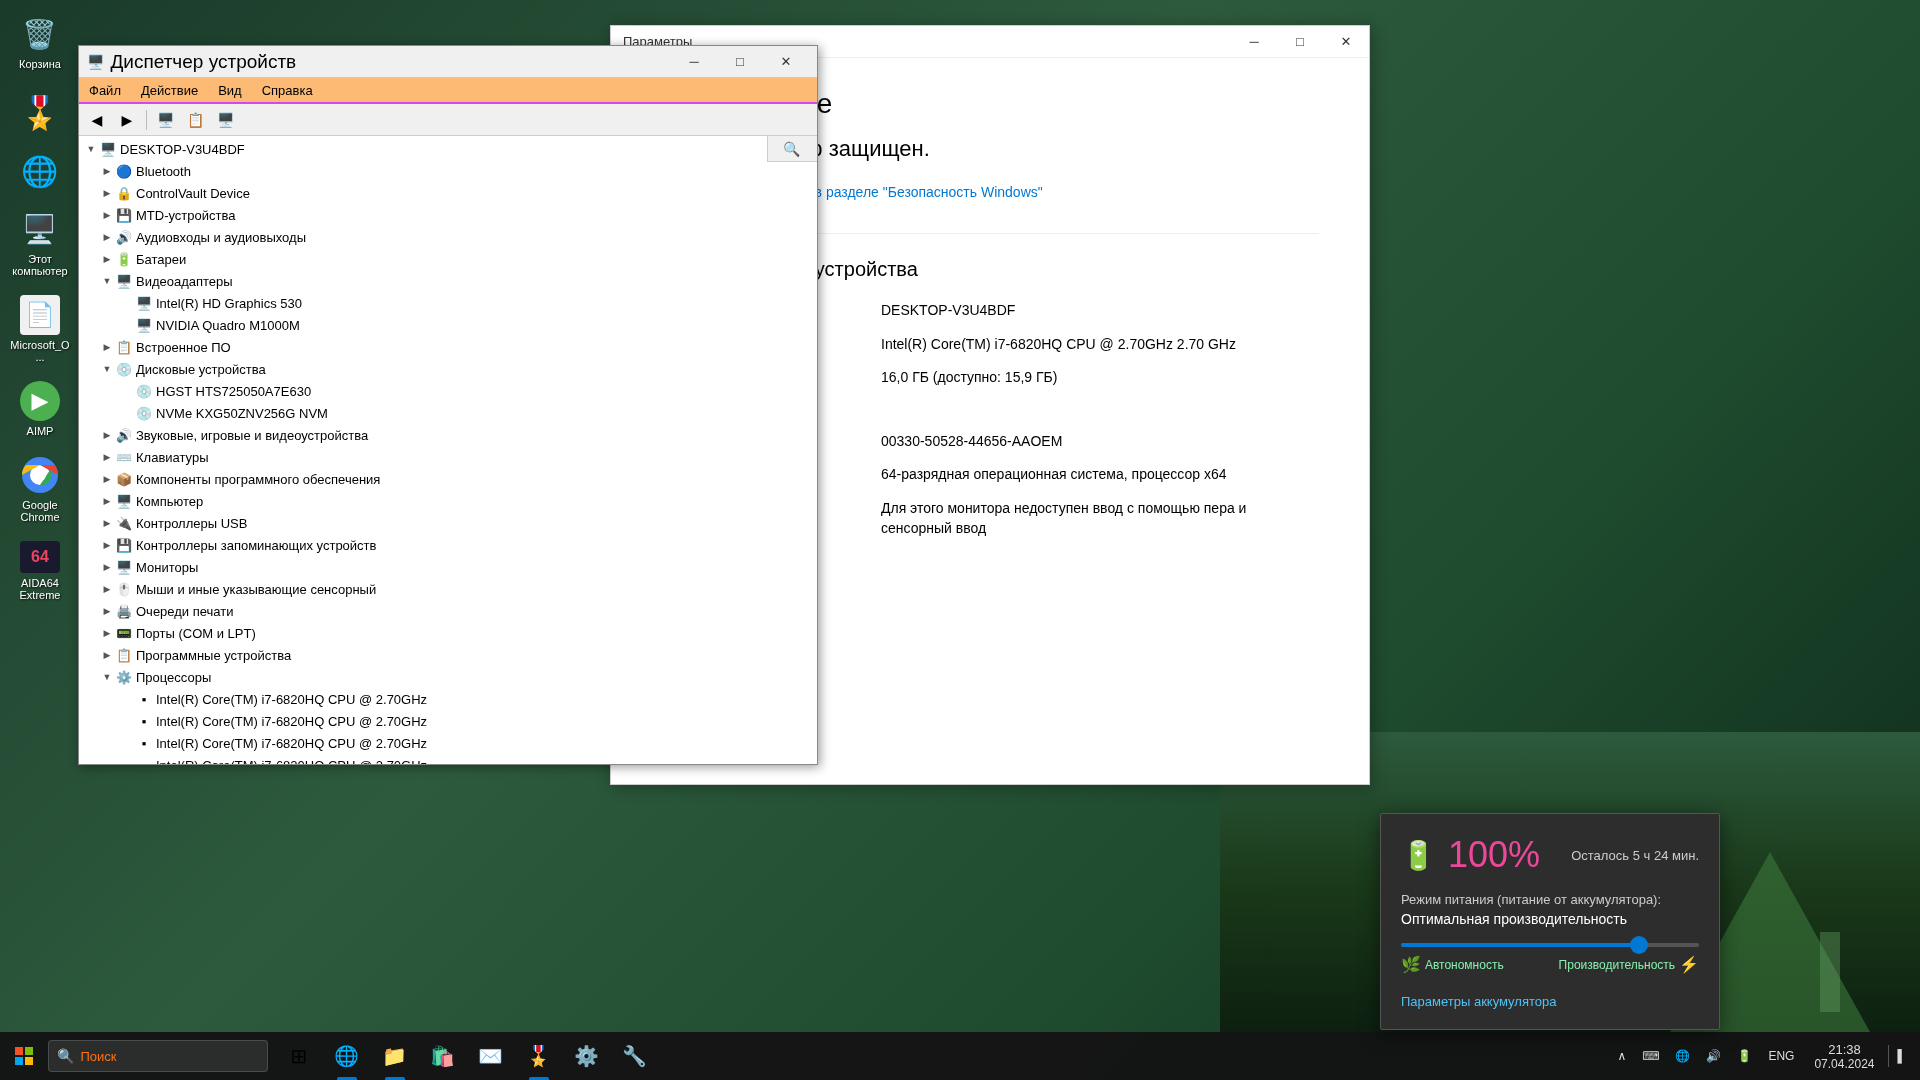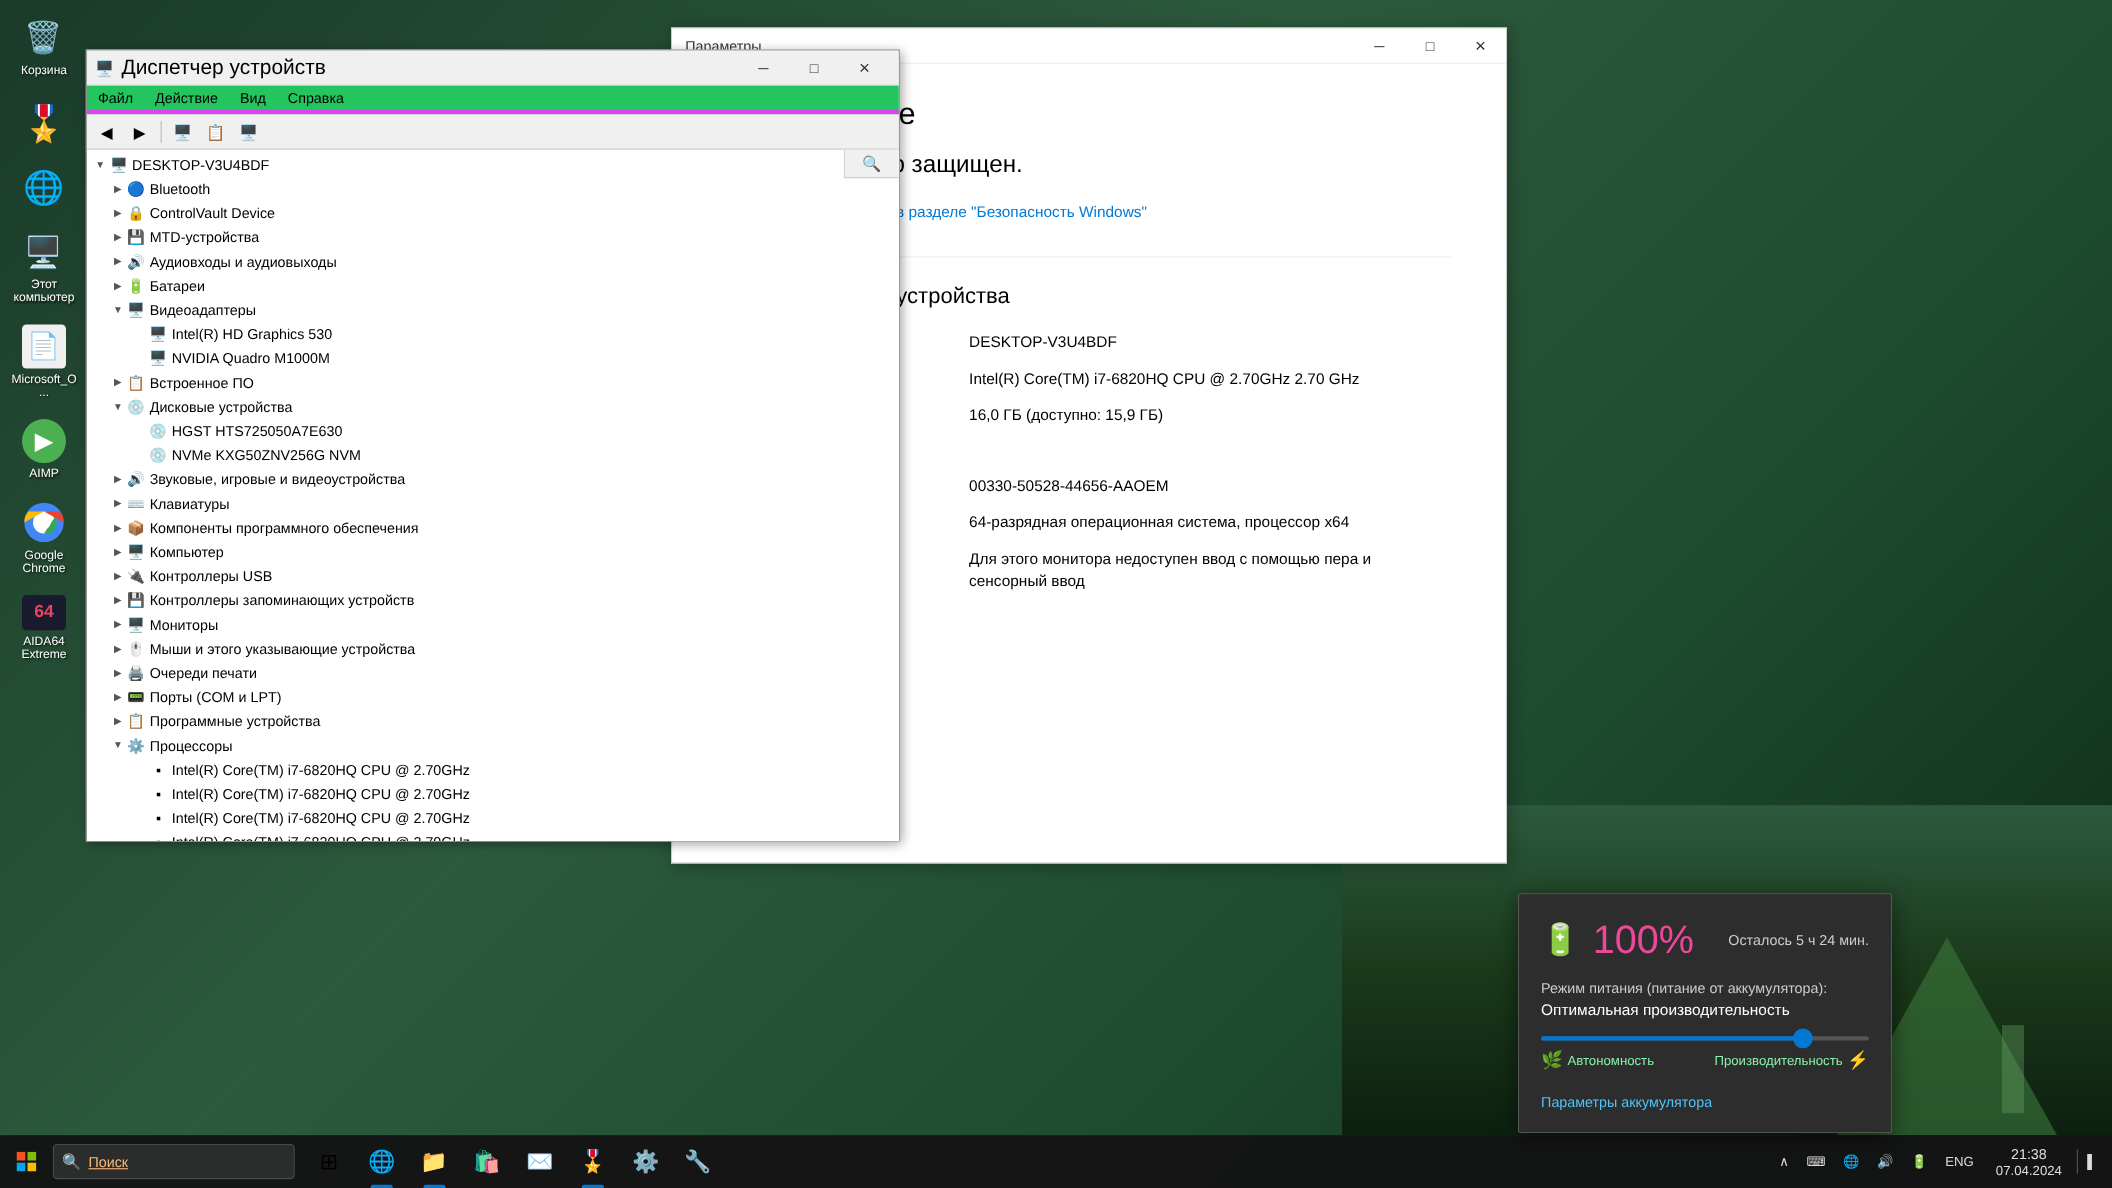--- a/index.html
+++ b/index.html
@@ -82,21 +82,21 @@
       background: rgba(255,255,255,0.1);
       border: 1px solid rgba(255,255,255,0.15);
       border-radius: 4px;
       height: 32px;
       width: 220px;
       padding: 0 8px;
       gap: 6px;
       cursor: text;
     }
     .taskbar-search-icon { color: #aaa; font-size: 14px; }
-    .taskbar-search-text { color: #fdba74; font-size: 13px; text-decoration: underline; }
+    .taskbar-search-text { color: #f97316; font-size: 13px; }
     .taskbar-items {
       display: flex;
       align-items: center;
       height: 100%;
       margin-left: 8px;
       gap: 2px;
     }
     .taskbar-item {
       width: 46px;
       height: 48px;
@@ -189,24 +189,24 @@
       display: flex;
       align-items: center;
       justify-content: center;
       cursor: pointer;
       font-size: 13px;
       color: #333;
     }
 
     .window-menubar {
       height: 26px;
-      background: #22c55e;
-      display: flex;
-      align-items: center;
-      border-bottom: 4px solid #d946ef;
+      background: #fdba74;
+      display: flex;
+      align-items: center;
+      border-bottom: 2px solid #d946ef;
     }
     .menu-item {
       padding: 4px 10px;
       font-size: 13px;
       color: #000;
       cursor: pointer;
     }
 
     .window-toolbar {
       height: 32px;
@@ -682,21 +682,21 @@
 
         <div class="tree-item" style="padding-left:20px;">
           <div class="tree-expander">▶</div>
           <div class="tree-icon">🖥️</div>
           <div class="tree-label">Мониторы</div>
         </div>
 
         <div class="tree-item" style="padding-left:20px;">
           <div class="tree-expander">▶</div>
           <div class="tree-icon">🖱️</div>
-          <div class="tree-label">Мыши и этого указывающие устройства</div>
+          <div class="tree-label">Мыши и иные указывающие сенсорный</div>
         </div>
 
         <div class="tree-item" style="padding-left:20px;">
           <div class="tree-expander">▶</div>
           <div class="tree-icon">🖨️</div>
           <div class="tree-label">Очереди печати</div>
         </div>
 
         <div class="tree-item" style="padding-left:20px;">
           <div class="tree-expander">▶</div>

